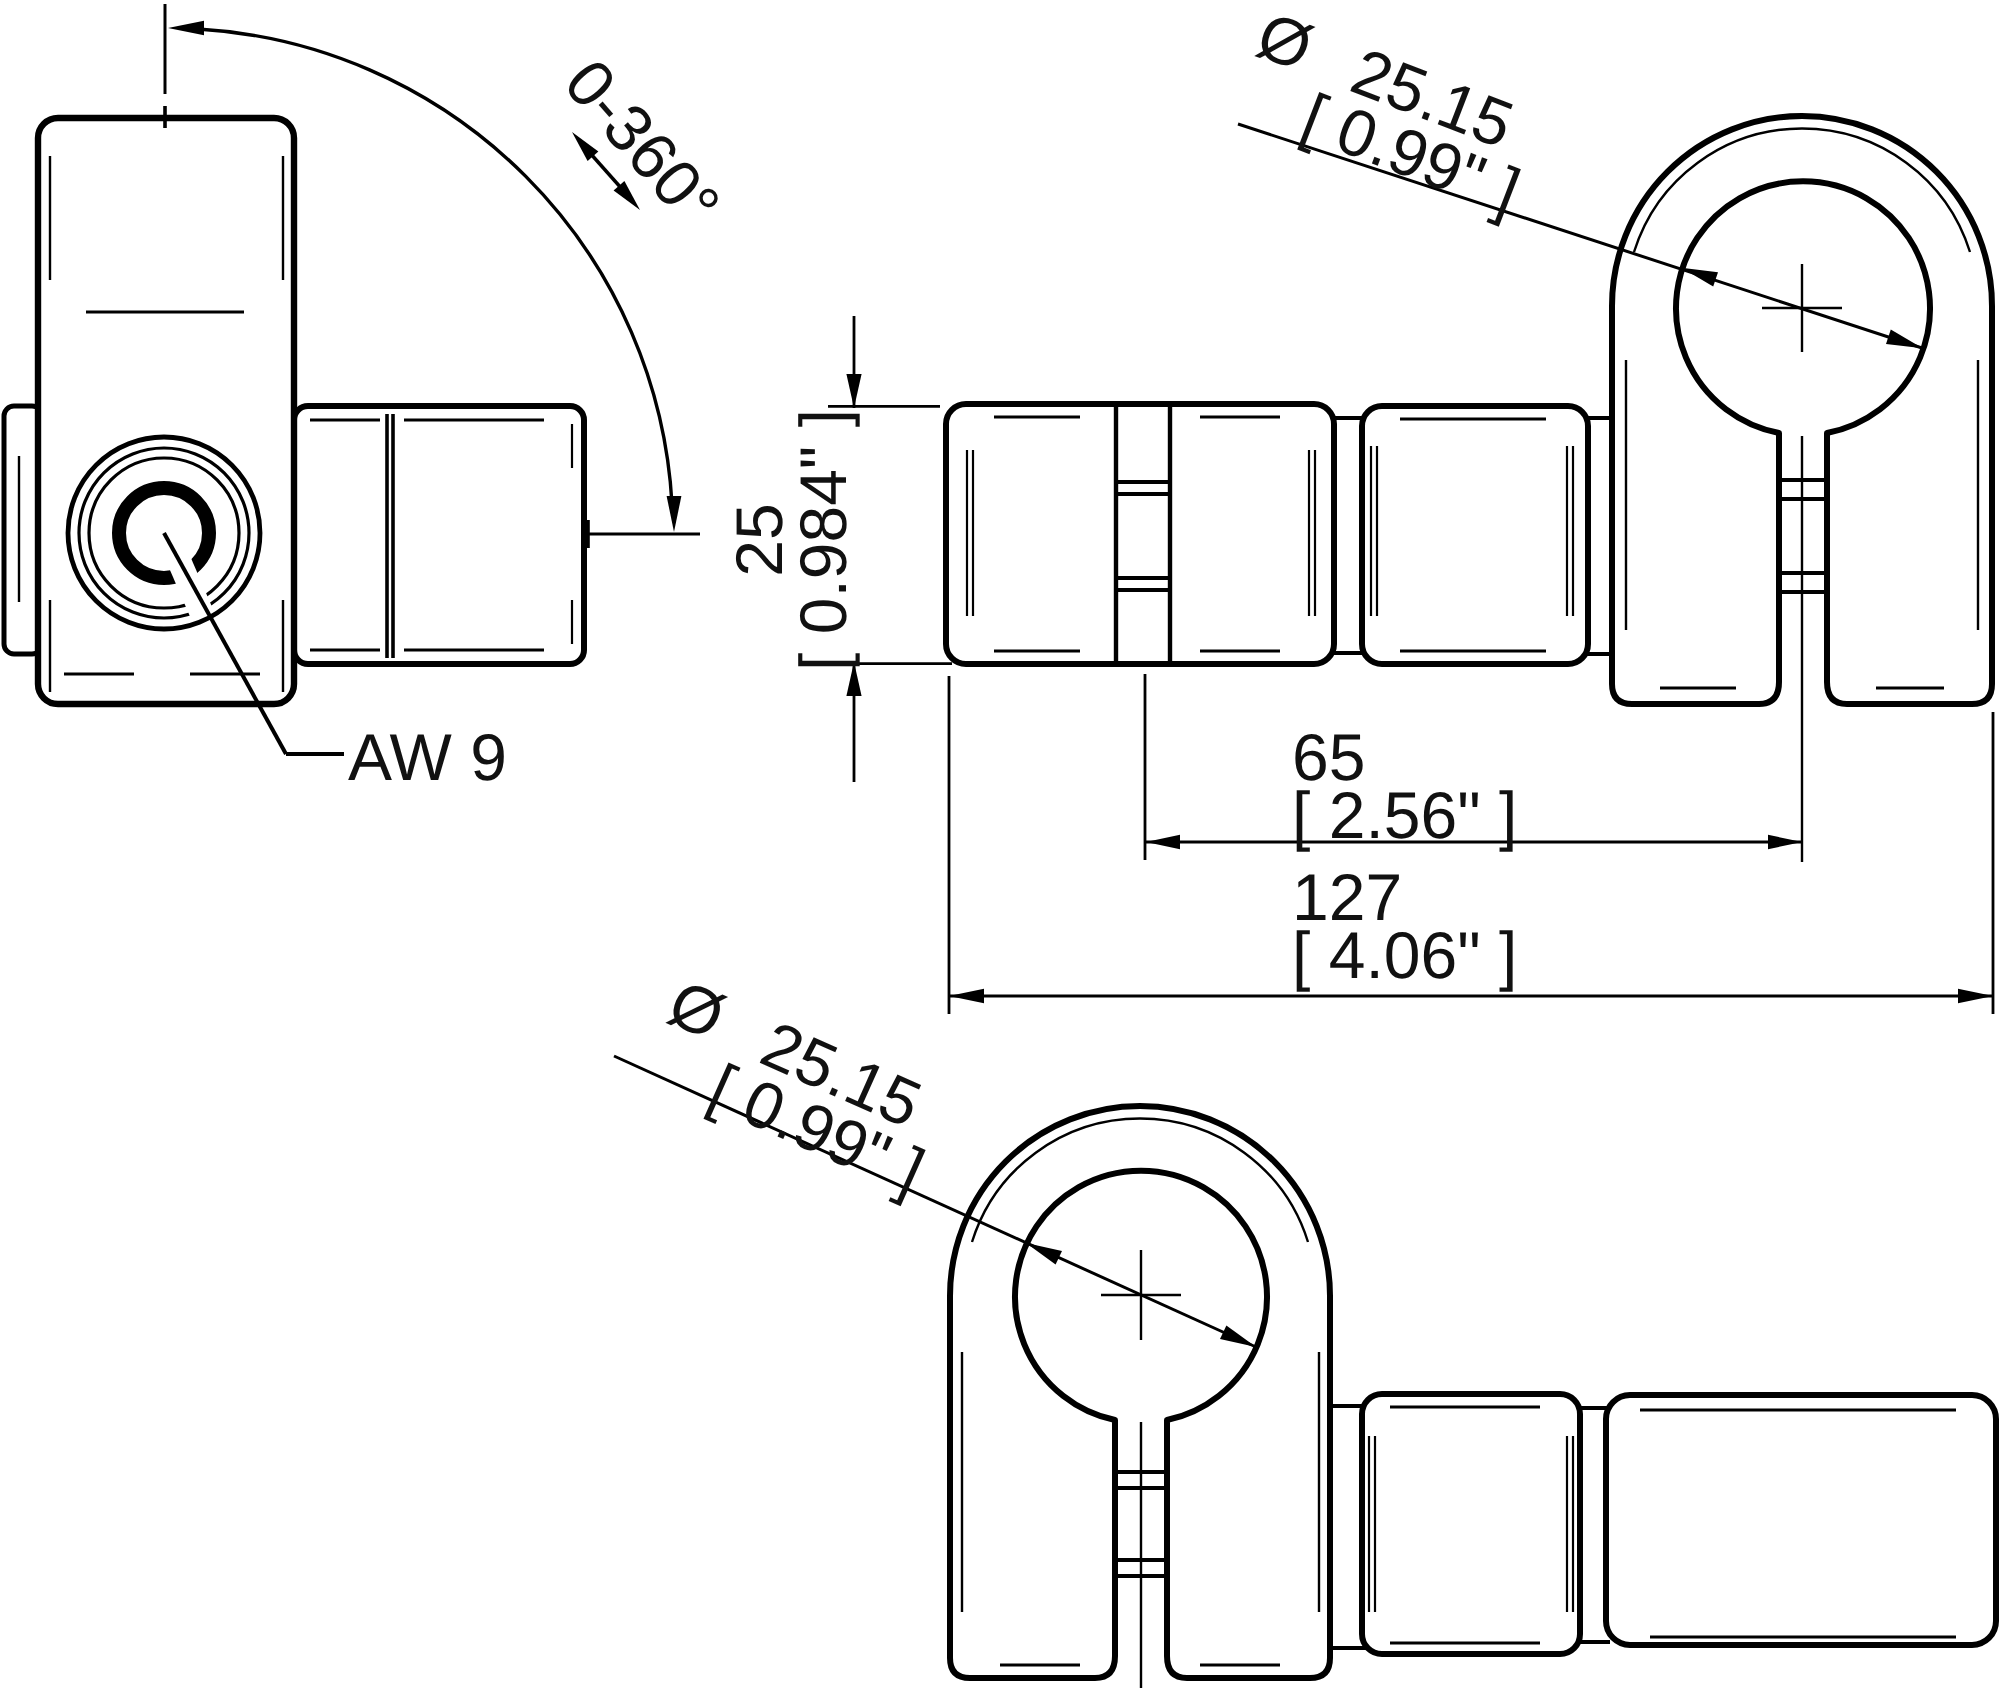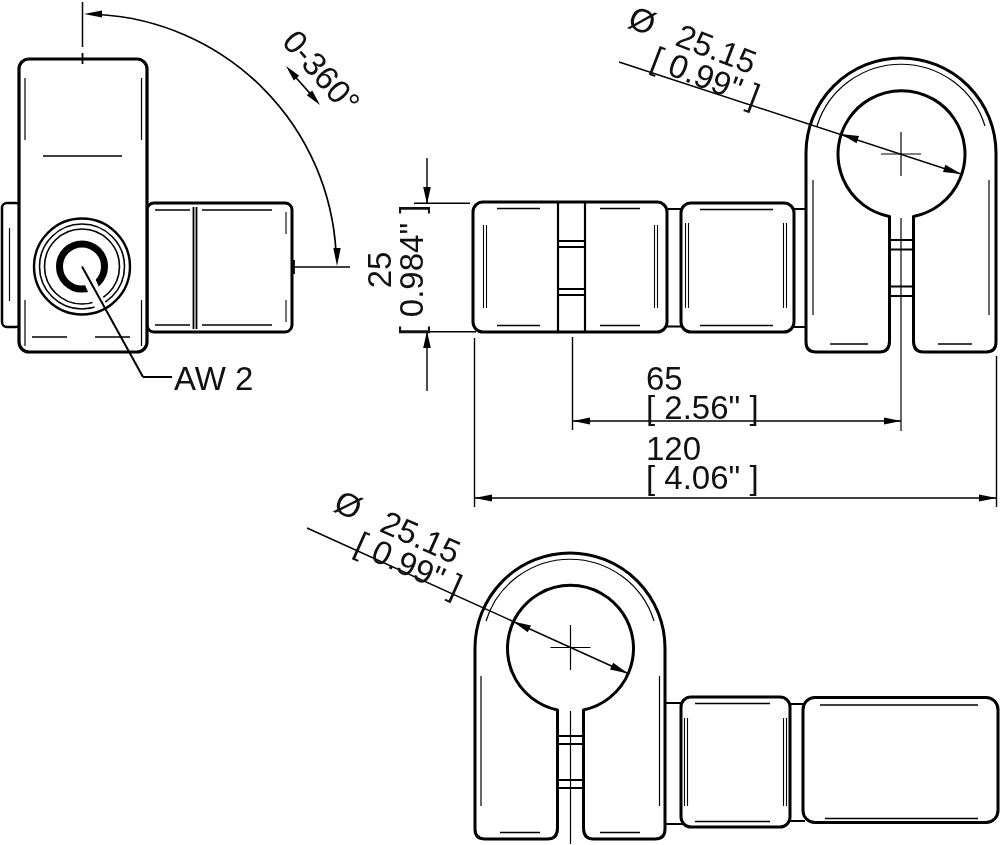--- a/index.html
+++ b/index.html
@@ -198,21 +198,21 @@
       <line x1="996.5" y1="356" x2="996.5" y2="507" stroke-width="1.4"></line>
       <line x1="474.5" y1="498" x2="996.5" y2="498" stroke-width="1.4"></line>
       <polygon points="474.5,498 492,494.4 492,501.6" fill="#000" stroke="none"></polygon>
       <polygon points="996.5,498 979,494.4 979,501.6" fill="#000" stroke="none"></polygon>
     </g>
   </g>
 </svg>
 
 <div class="txt" id="label-rotation">0-360°</div>
 
-<div class="txt" id="label-aw">AW 2</div>
+<div class="txt" id="label-aw">AW 9</div>
 
 <div class="txt dia-label" id="dia-top">
   <span>Ø</span>
   <span class="stack">
     <span>25.15</span>
     <span>[ 0.99" ]</span>
   </span>
 </div>
 
 <div class="txt dia-label" id="dia-bottom">
@@ -227,17 +227,17 @@
   <div>25</div>
   <div>[ 0.984" ]</div>
 </div>
 
 <div class="txt dim-stack" id="dim-65">
   <div>65</div>
   <div>[ 2.56" ]</div>
 </div>
 
 <div class="txt dim-stack" id="dim-103">
-  <div>120</div>
+  <div>127</div>
   <div>[ 4.06" ]</div>
 </div>
 
 </div>
 
 </body></html>

